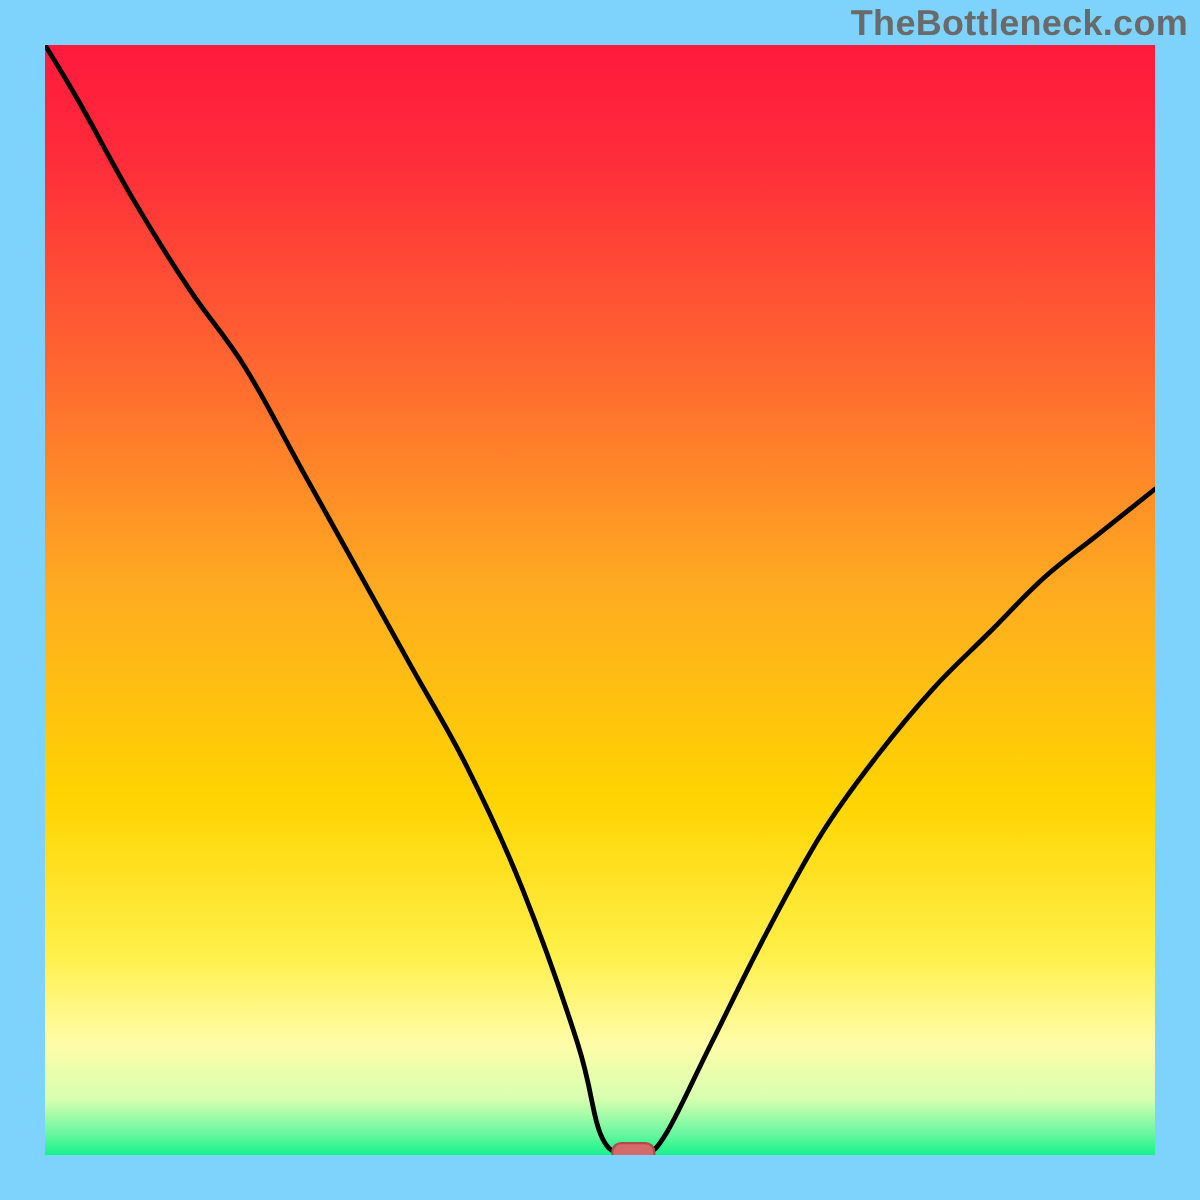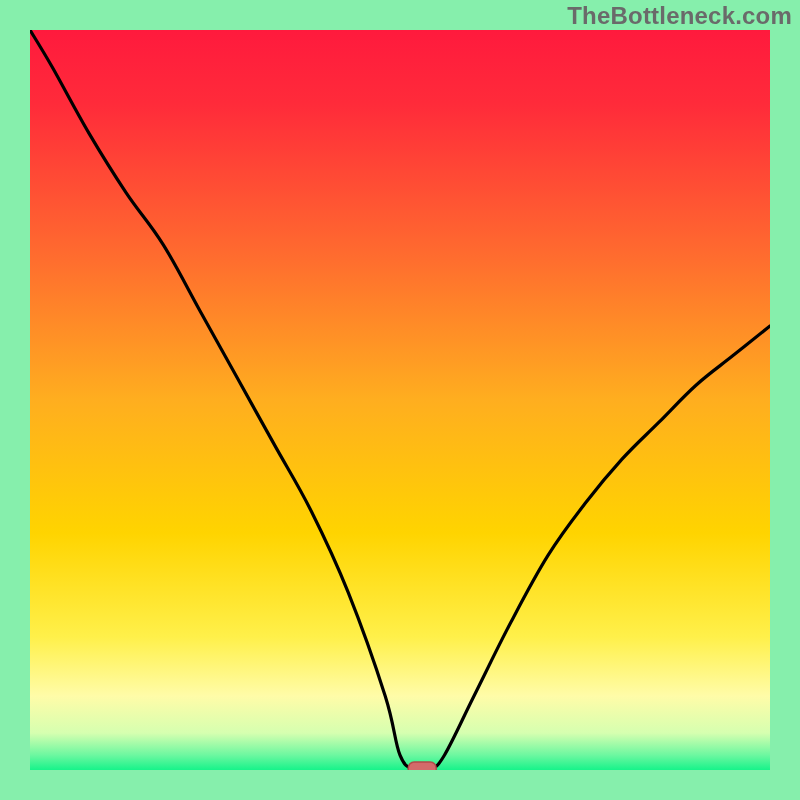--- a/index.html
+++ b/index.html
@@ -8,21 +8,21 @@
     width: 800px;
     height: 800px;
     background: #000;
     overflow: hidden;
     font-family: Arial, Helvetica, sans-serif;
   }
   .frame {
     position: relative;
     width: 800px;
     height: 800px;
-    background: #86efac;
+    background: #7dd3fc;
   }
   .watermark {
     position: absolute;
     top: 2px;
     right: 8px;
     color: #6a6a6a;
     font-size: 24px;
     font-weight: 600;
     letter-spacing: 0.2px;
     z-index: 5;

